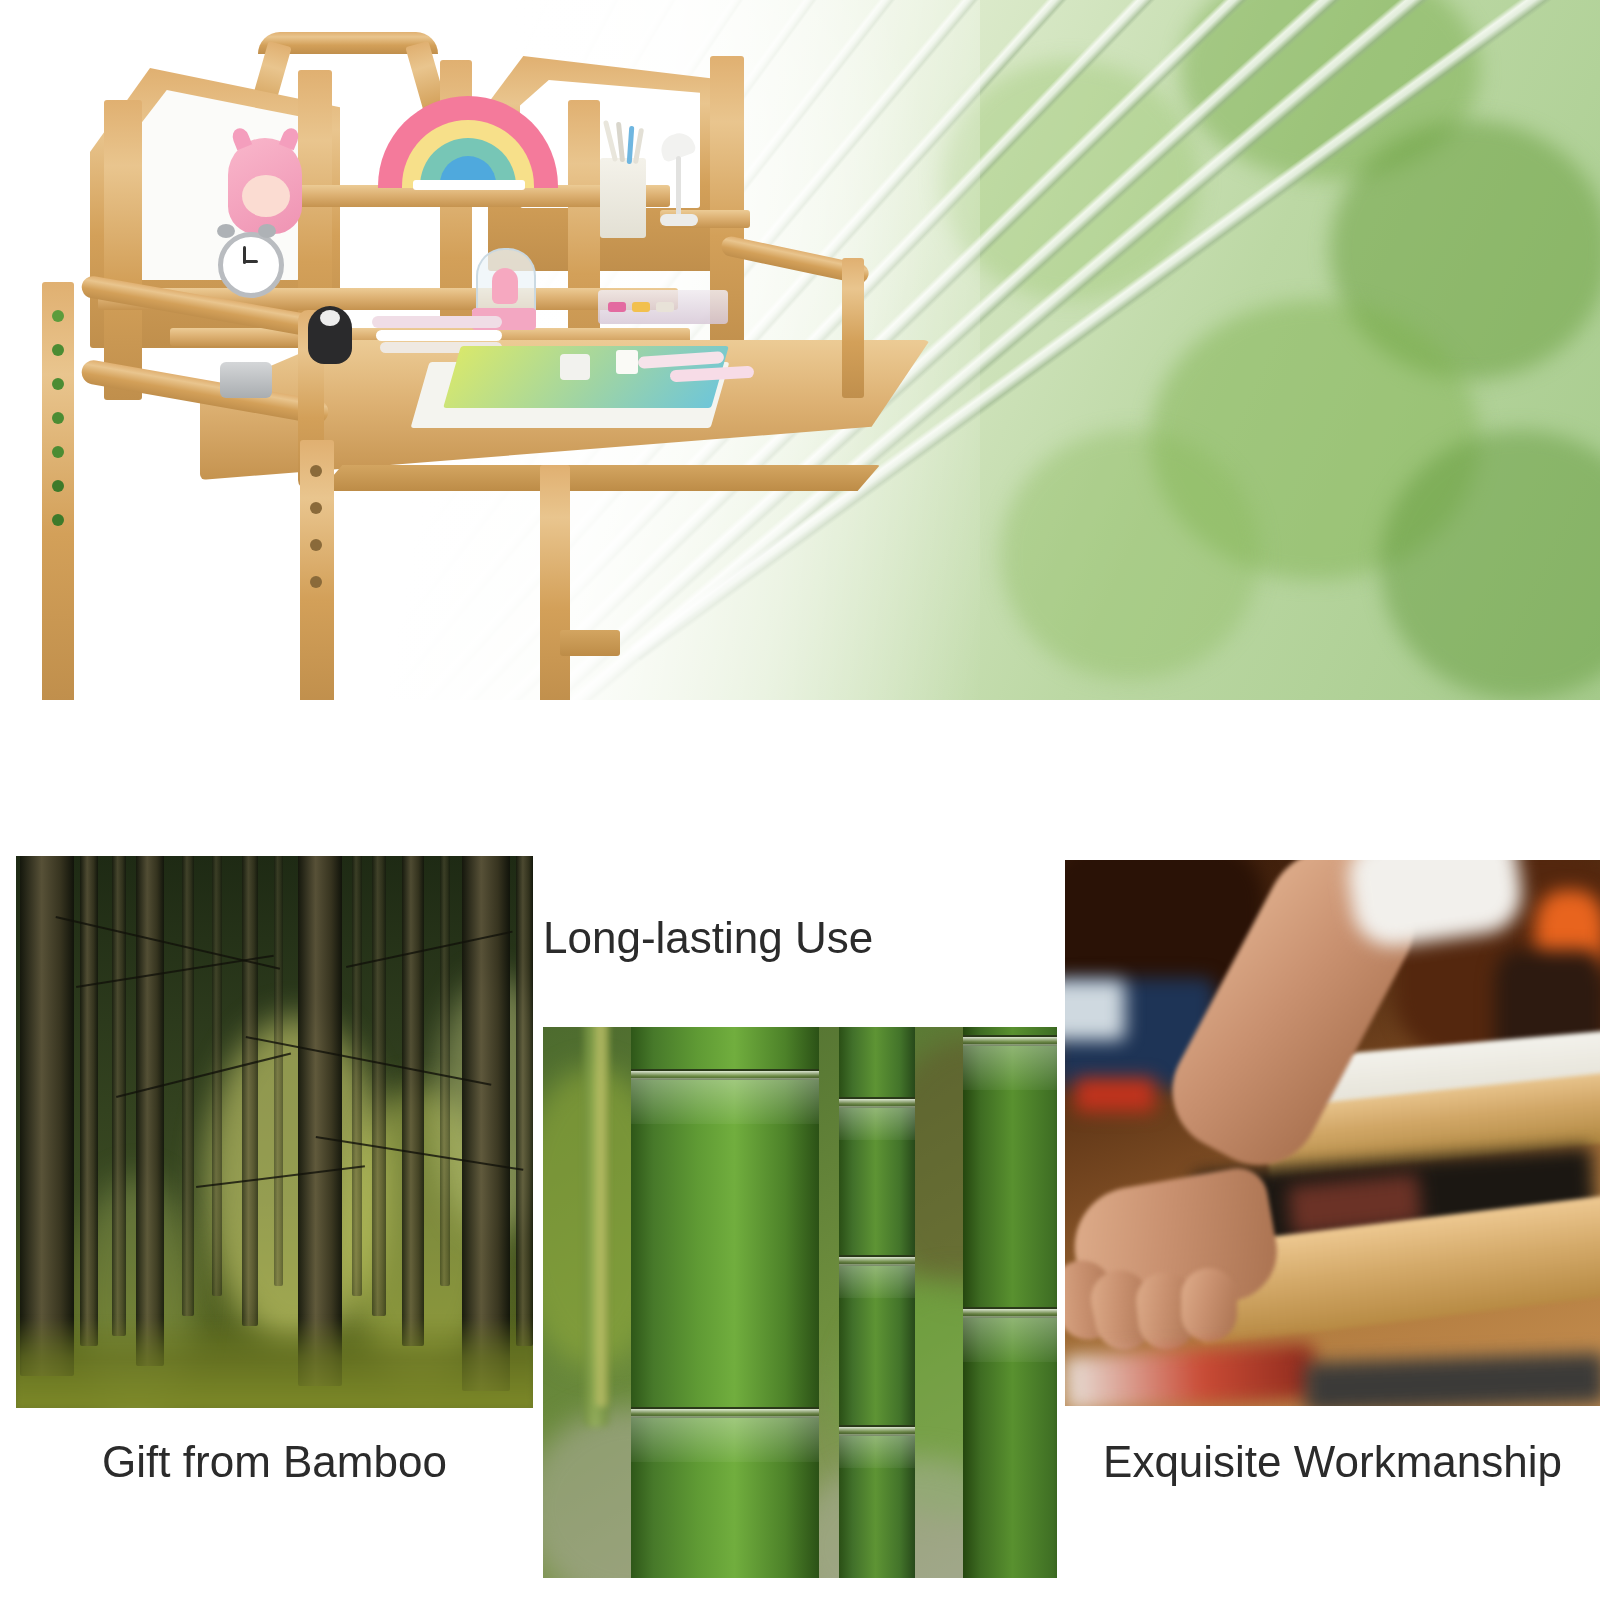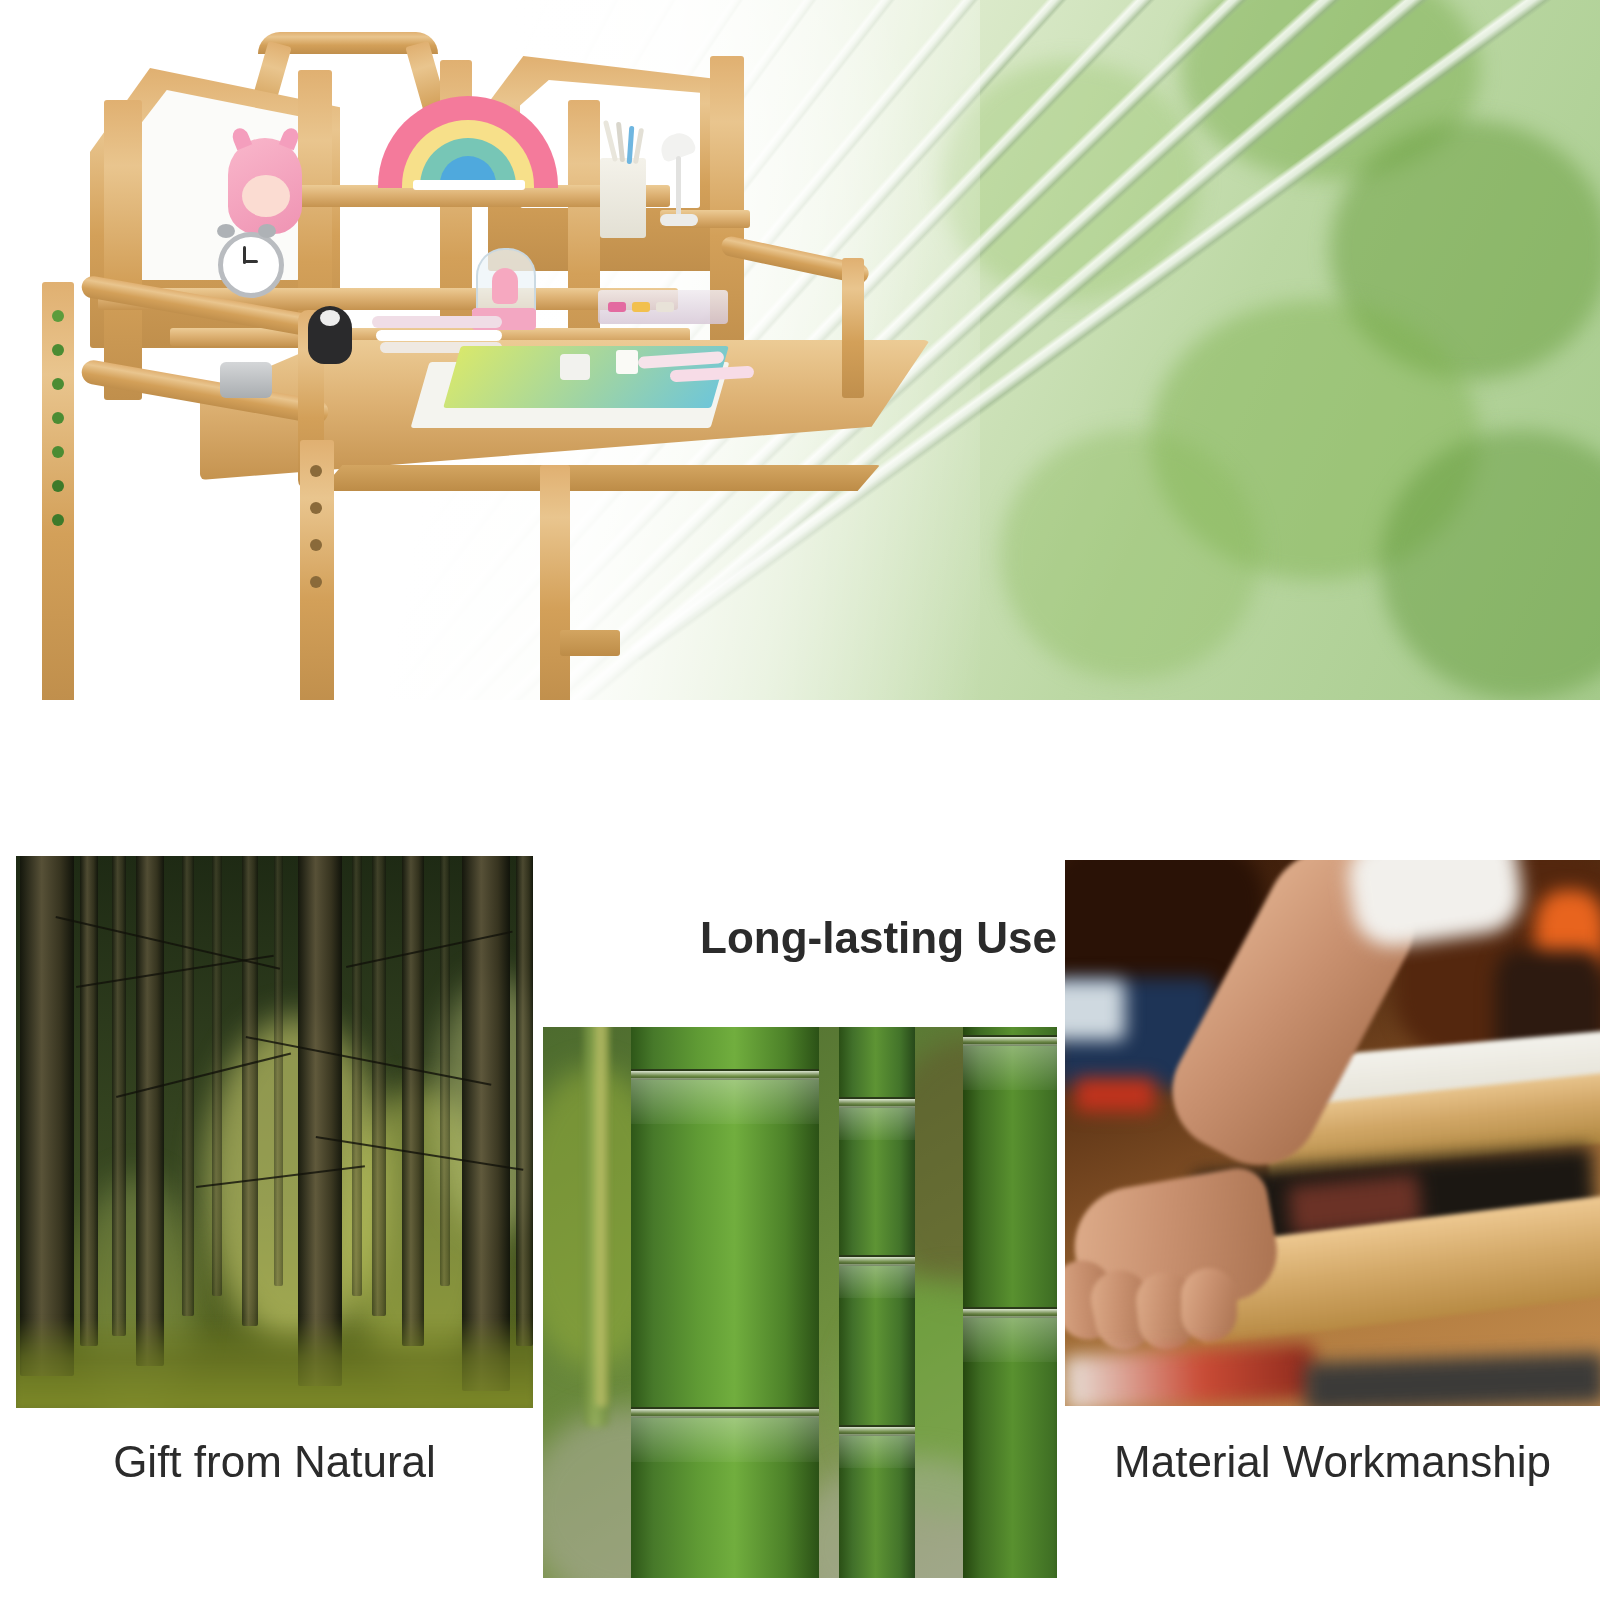--- a/index.html
+++ b/index.html
@@ -178,21 +178,21 @@
 
   
   .cap {
     position: absolute;
     font-family: "Liberation Sans", sans-serif;
     font-size: 44px;
     color: #2B2B2B;
     white-space: nowrap;
     line-height: 1;
   }
-  .cap-long  { left: 543px; top: 916px; width: 514px; text-align: right; font-weight: bold; }
+  .cap-long  { left: 543px; top: 916px; width: 514px; text-align: left; }
   .cap-gift  { left: 16px;  top: 1440px; width: 517px; text-align: center; }
   .cap-work  { left: 1065px; top: 1440px; width: 535px; text-align: center; }
 </style>
 </head>
 <body>
 
 <div class="page">
 
   <div class="hero">
 
@@ -425,17 +425,17 @@
     <div class="arm" style="left:116px;top:408px;width:56px;height:74px;border-radius:30px;transform:rotate(0deg);"></div>
 
     <div class="shop-blur" style="left:285px;top:-30px;width:170px;height:110px;background:#f2f0ec;border-radius:40px;transform:rotate(-8deg);"></div>
 
     <div class="shop-blur" style="left:0px;top:490px;width:250px;height:55px;background:linear-gradient(90deg,#e8e2da,#c94b35 55%,#8d2a1c);border-radius:8px;transform:rotate(-3deg);"></div>
     <div class="shop-blur" style="left:240px;top:498px;width:300px;height:50px;background:#3b3a38;border-radius:6px;transform:rotate(-2deg);"></div>
   </div>
 
   <div class="cap cap-long">Long-lasting Use</div>
 
-  <div class="cap cap-gift">Gift from Natural</div>
-
-  <div class="cap cap-work">Material Workmanship</div>
+  <div class="cap cap-gift">Gift from Bamboo</div>
+
+  <div class="cap cap-work">Exquisite Workmanship</div>
 
 </div>
 
 </body></html>

